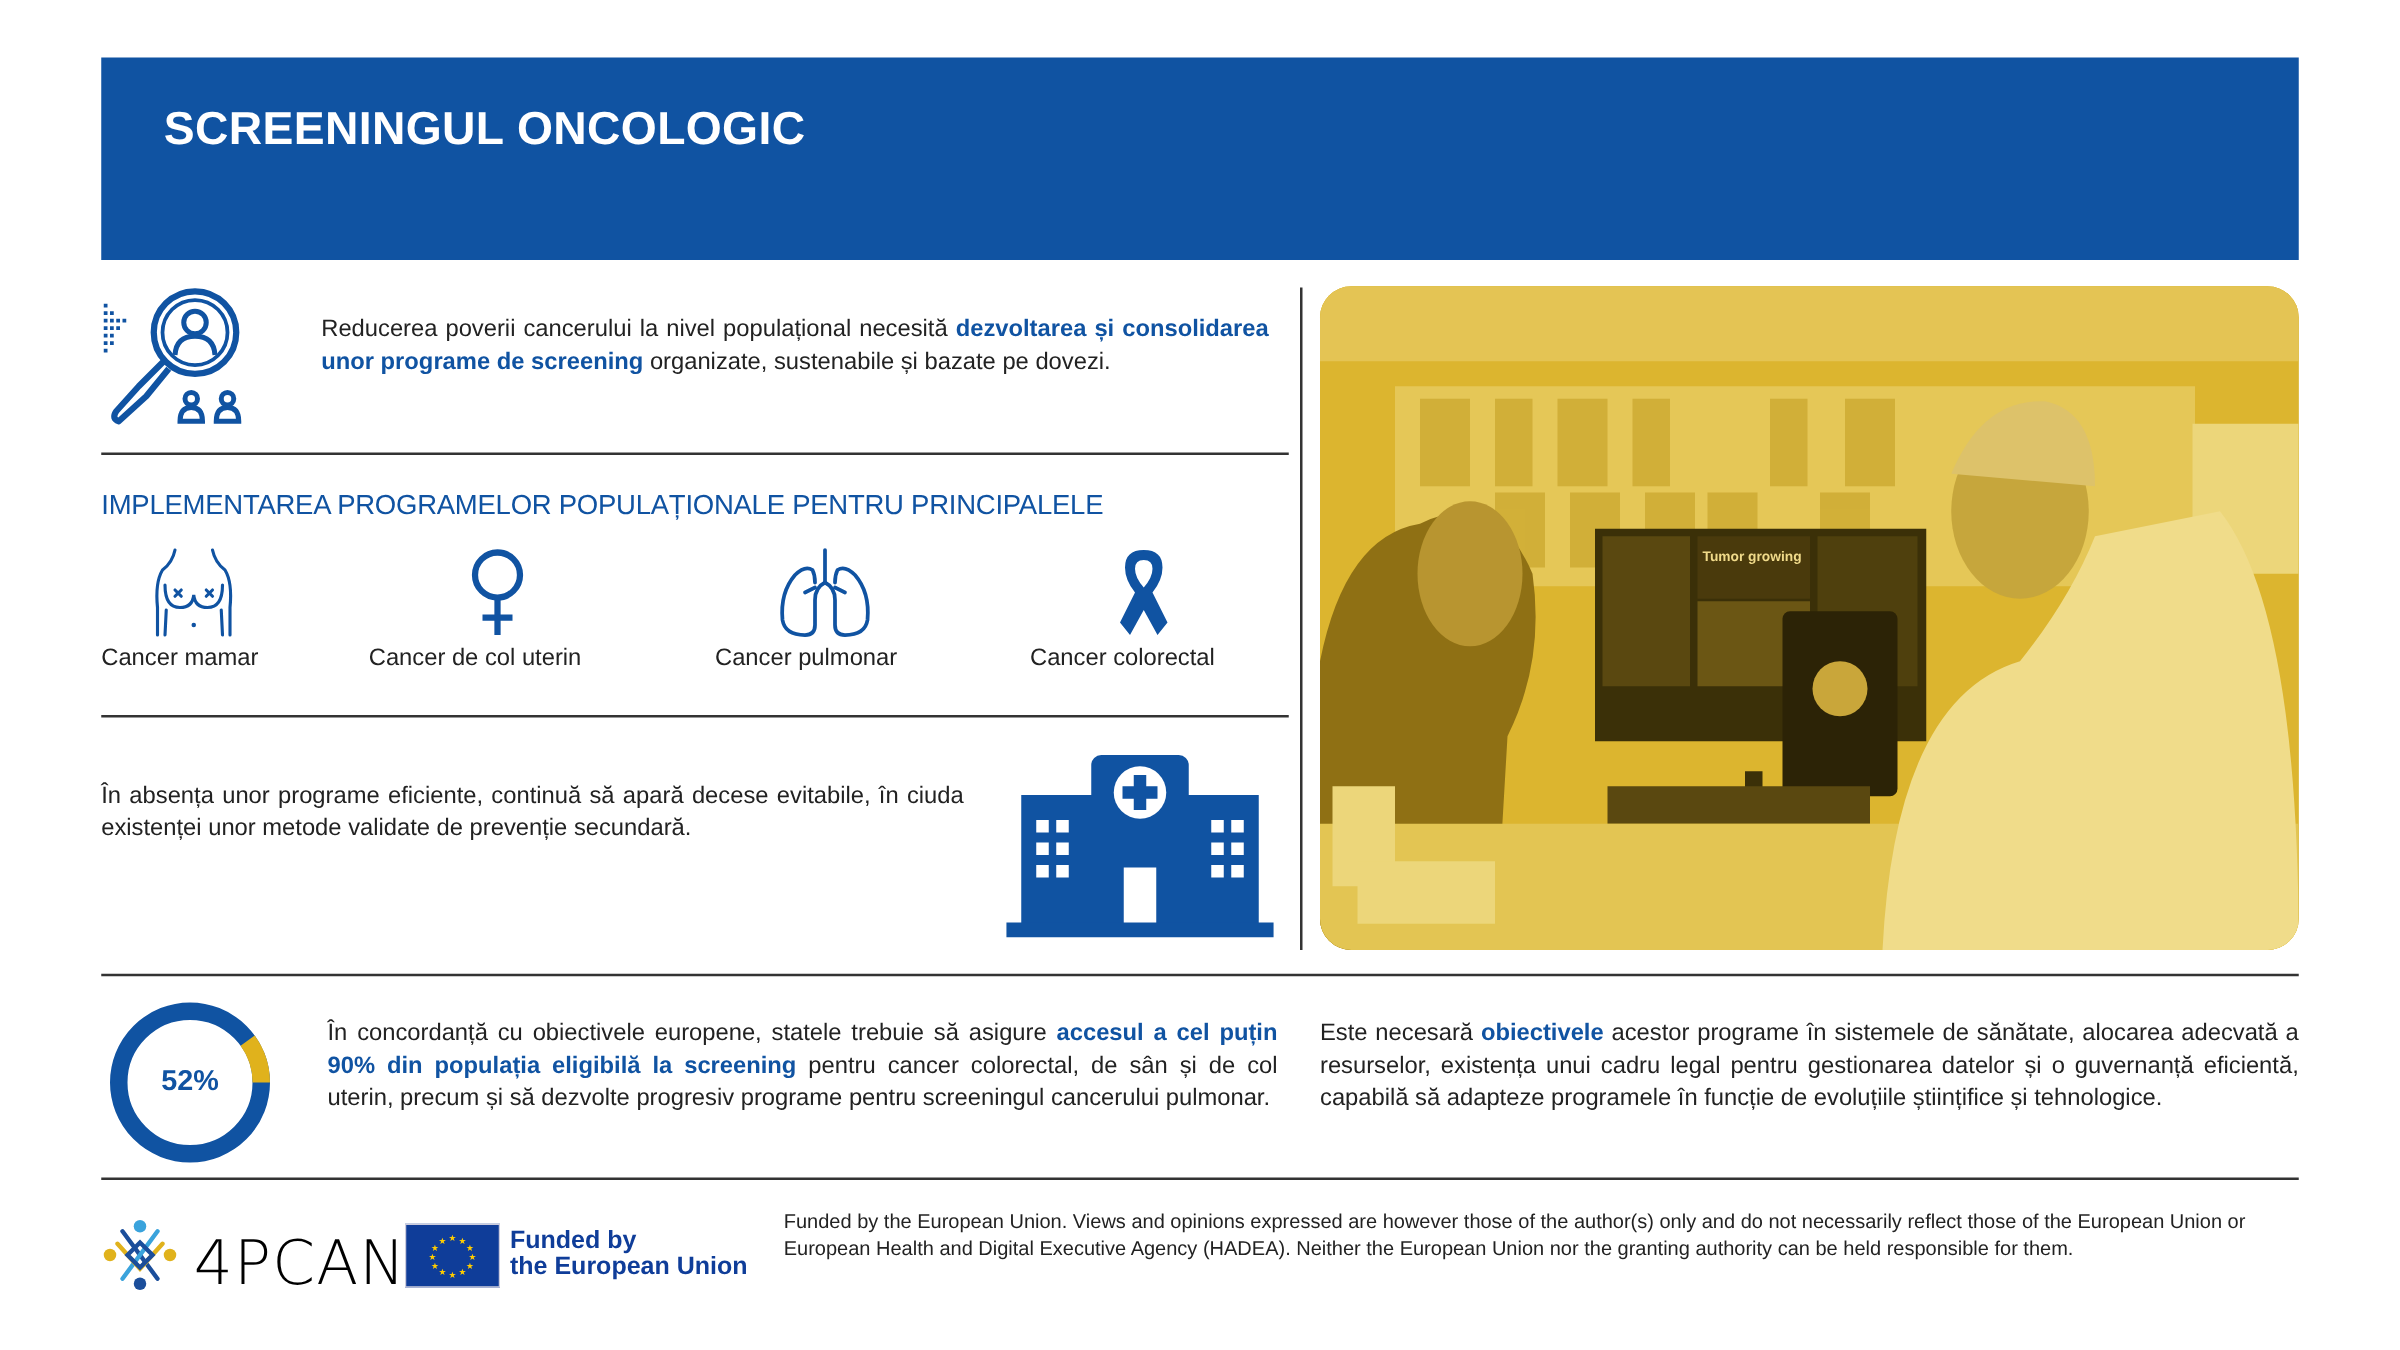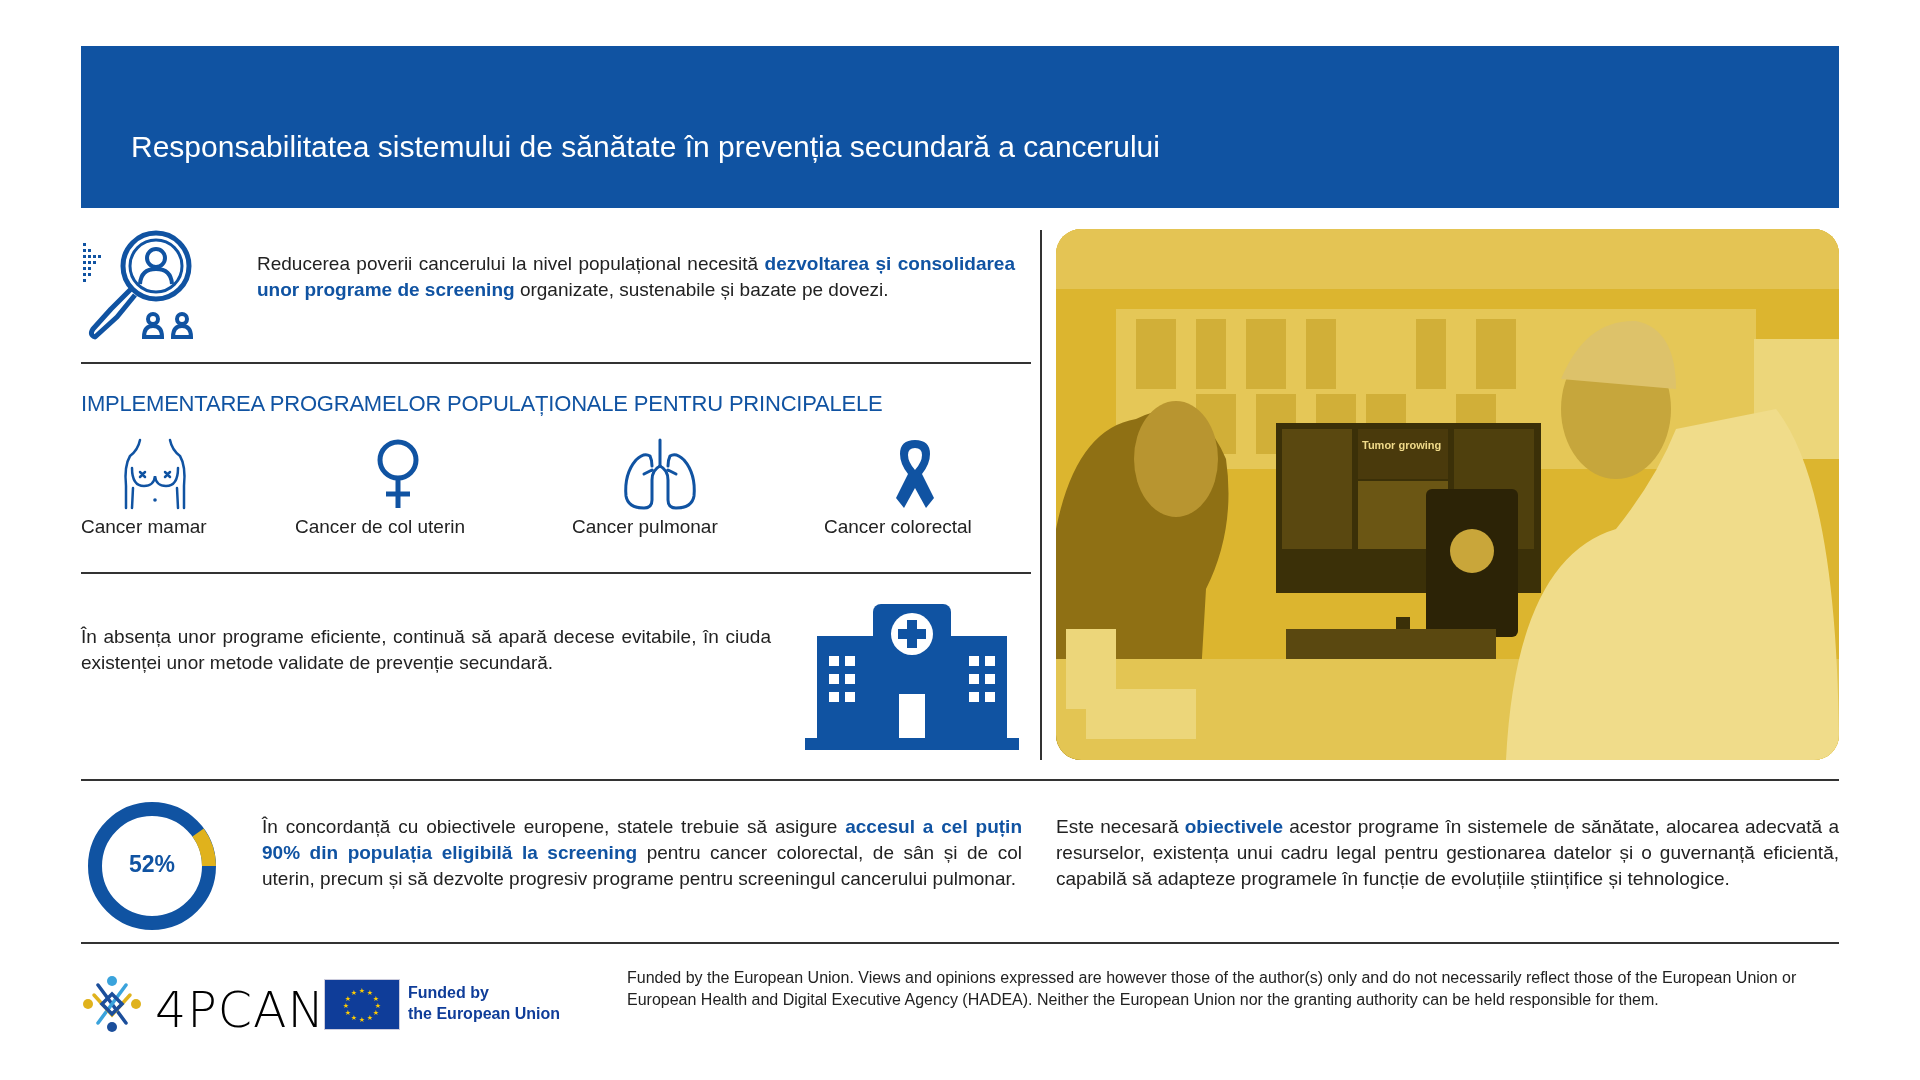--- a/index.html
+++ b/index.html
@@ -14,28 +14,28 @@
   .hr { position: absolute; height: 1.5px; background: #333; }
   .vr { position: absolute; width: 1.5px; background: #333; }
   .section-title { left: 81px; top: 388px; width: 900px; font-size: 22px; line-height: 31px; color: #1053a2; font-weight: normal; letter-spacing: -0.2px; }
   .cancer-item { position: absolute; top: 438px; text-align: left; }
   .cancer-item .lbl { font-size: 19px; color: #222; margin-top: 6px; white-space: nowrap; }
   .cancer-item svg { display: block; margin: 0 auto; }
   .photo { left: 1056px; top: 229px; width: 783px; height: 531px; overflow: hidden; background: #d9b533; border-radius: 25px; }
   .donut-label { font-weight: bold; color: #1053a2; font-size: 23px; }
   .footer-note { left: 627px; top: 967px; width: 1215px; font-size: 16px; line-height: 22px; color: #222; }
   .eu-flag { left: 324px; top: 979px; width: 76px; height: 51px; background: #0f3d99; border: 1px solid #ccd; }
-  .eu-text { left: 408px; top: 982px; font-size: 16px; line-height: 21px; font-weight: bold; color: #0f3d99; }
+  .eu-text { left: 408px; top: 982px; font-size: 20px; line-height: 21px; font-weight: bold; color: #0f3d99; }
   .brand { left: 155px; top: 982px; font-size: 49px; color: #000000; letter-spacing: 1px; font-family: "DejaVu Sans", sans-serif; font-weight: 300; }
 </style>
 </head>
 <body>
 
 <div class="abs header">
-  <div class="subtitle">Responsabilitatea sistemului de sănătate în prevenția secundară a cancerului</div>
+  <div class="title">SCREENINGUL ONCOLOGIC</div>
 </div>
 
 <div class="abs" style="left:81px;top:229px;width:118px;height:112px;">
   <svg width="118" height="112" viewBox="0 0 118 112">
     <g fill="#1053a2">
       <rect x="2" y="14" width="3" height="3"></rect>
         <rect x="2" y="20" width="3" height="3"></rect>
         <rect x="7" y="20" width="3" height="3"></rect>
       <rect x="2" y="26" width="3" height="3"></rect>
         <rect x="7" y="26" width="3" height="3"></rect>

